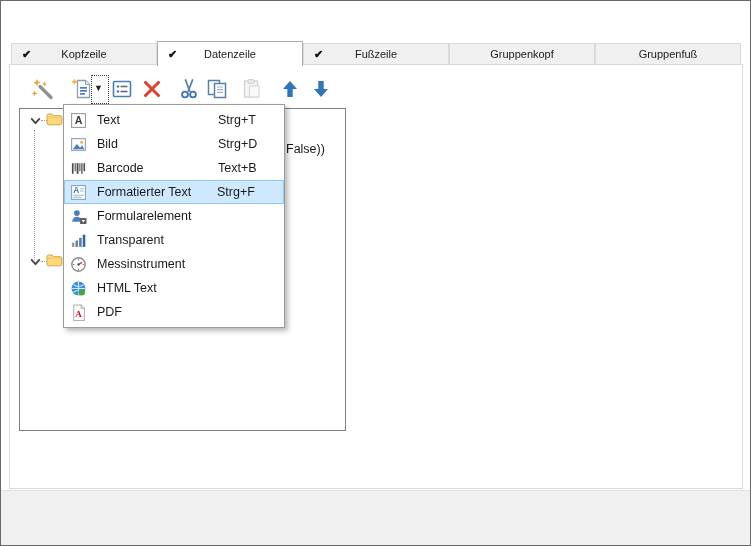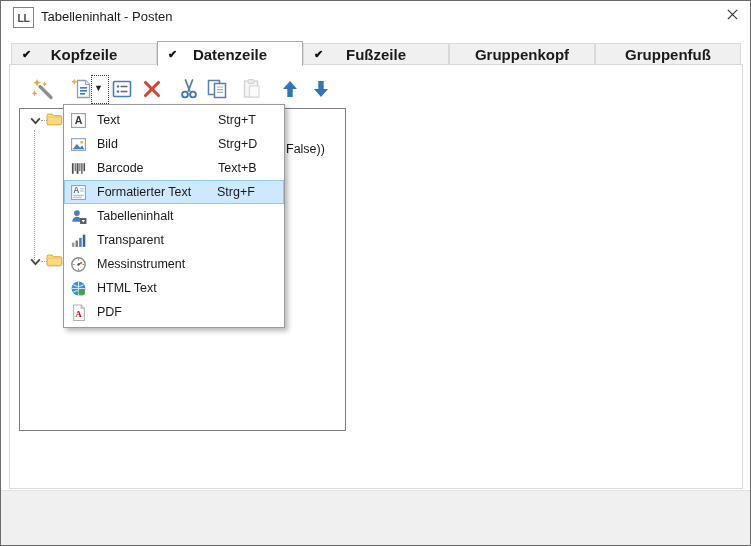--- a/index.html
+++ b/index.html
@@ -10,21 +10,21 @@
   #titlebar{left:0;top:0;width:100%;height:30px;background:#fff;}
   #appicon{left:12px;top:6px;width:19px;height:19px;border:1px solid #5f87b8;background:#fff;
            font-weight:bold;font-size:10.5px;color:#4a4a4a;display:flex;align-items:center;justify-content:center;letter-spacing:-.5px;}
   #wtitle{left:40px;top:8px;font-size:13px;}
   #closebtn{left:716px;top:2px;width:30px;height:26px;display:flex;align-items:center;justify-content:center;}
   
   .tab{position:absolute;top:42px;height:22px;background:#f0f0f0;border:1px solid #d9d9d9;box-sizing:border-box;
        display:flex;align-items:center;justify-content:center;z-index:2;}
   .tab.active{top:40px;height:25px;background:#fff;border-color:#acacac;border-bottom:none;z-index:4;}
   .tab .chk{position:absolute;left:10px;font-weight:bold;font-size:11px;color:#111;}
-  .tab .tlbl{font-size:15px;font-weight:bold;}
+  .tab .tlbl{font-size:11px;}
   
   #page{left:8px;top:63px;width:734px;height:425px;background:#fff;border:1px solid #dcdcdc;box-sizing:border-box;z-index:1;}
   
   .tbtn{position:absolute;top:76px;width:24px;height:24px;z-index:2;}
   .tbtn svg{width:24px;height:24px;}
   #tb-arrow{left:93px;top:82px;width:12px;height:12px;font-size:9px;color:#222;z-index:2;}
   #tb-focus{left:90px;top:74px;width:16px;height:27px;border:1px dotted #3a3a3a;z-index:2;}
   
   #treepanel{left:18px;top:107px;width:327px;height:323px;border:1px solid #7e7e7e;background:#fff;box-sizing:border-box;z-index:1;}
   #lowerbox{left:28px;top:436px;width:317px;height:40px;border:1px solid #dcdcdc;background:#fff;box-sizing:border-box;}
@@ -74,31 +74,20 @@
   #desct{font-weight:bold;font-size:12.5px;}
   #descb{margin-top:2px;line-height:1.32;font-size:12.2px;width:344px;}
   
   #footer{left:0;top:489px;width:749px;height:56px;background:#f0f0f0;border-top:1px solid #e1e1e1;}
 </style>
 </head>
 <body>
 
 <div id="dlg">
 
-  <div id="titlebar" class="abs">
-    <div id="appicon" class="abs">LL</div>
-    <div id="wtitle" class="abs">Tabelleninhalt - Posten</div>
-    <div id="closebtn" class="abs">
-      <span>
-        <svg width="13" height="13" viewBox="0 0 14 14">
-            <path d="M2 2l10 10M12 2L2 12" stroke="#383838" stroke-width="1.3"></path>
-          </svg>
-      </span>
-    </div>
-  </div>
 
   <div id="tabbar">
       <div class="tab" style="left: 10px; width: 146px;">
         <span class="chk">✔</span>
         <span class="tlbl">Kopfzeile</span>
       </div>
       <div class="tab active" style="left: 156px; width: 146px;">
         <span class="chk">✔</span>
         <span class="tlbl">Datenzeile</span>
       </div>
@@ -229,21 +218,21 @@
         <span class="mlbl">Formatierter Text</span>
         <span class="msc">Strg+F</span>
       </div>
       <div class="mi">
         <span class="mic"><svg viewBox="0 0 16 16">
             <circle cx="6.5" cy="4.8" r="2.7" fill="#4a7ebb"></circle>
             <path d="M2 13c.4-3.1 2.2-4.7 4.5-4.7S10.6 9.9 11 13z" fill="#4a7ebb"></path>
             <rect x="9.5" y="9.5" width="6" height="5.5" fill="#5a5a5a"></rect>
             <path d="M10.8 11.2h3.4l-1.7 2.4z" fill="#fff"></path>
           </svg></span>
-        <span class="mlbl">Tabelleninhalt</span>
+        <span class="mlbl">Formularelement</span>
         <span class="msc"></span>
       </div>
       <div class="mi">
         <span class="mic"><svg viewBox="0 0 16 16">
             <rect x="1.8" y="10" width="2.4" height="4" fill="#9a9a9a"></rect>
             <rect x="5.2" y="8" width="2.4" height="6" fill="#7d7d7d"></rect>
             <rect x="8.6" y="5.5" width="2.4" height="8.5" fill="#4a7ebb"></rect>
             <rect x="12" y="2.5" width="2.4" height="11.5" fill="#35629b"></rect>
           </svg></span>
         <span class="mlbl">Transparent</span>

